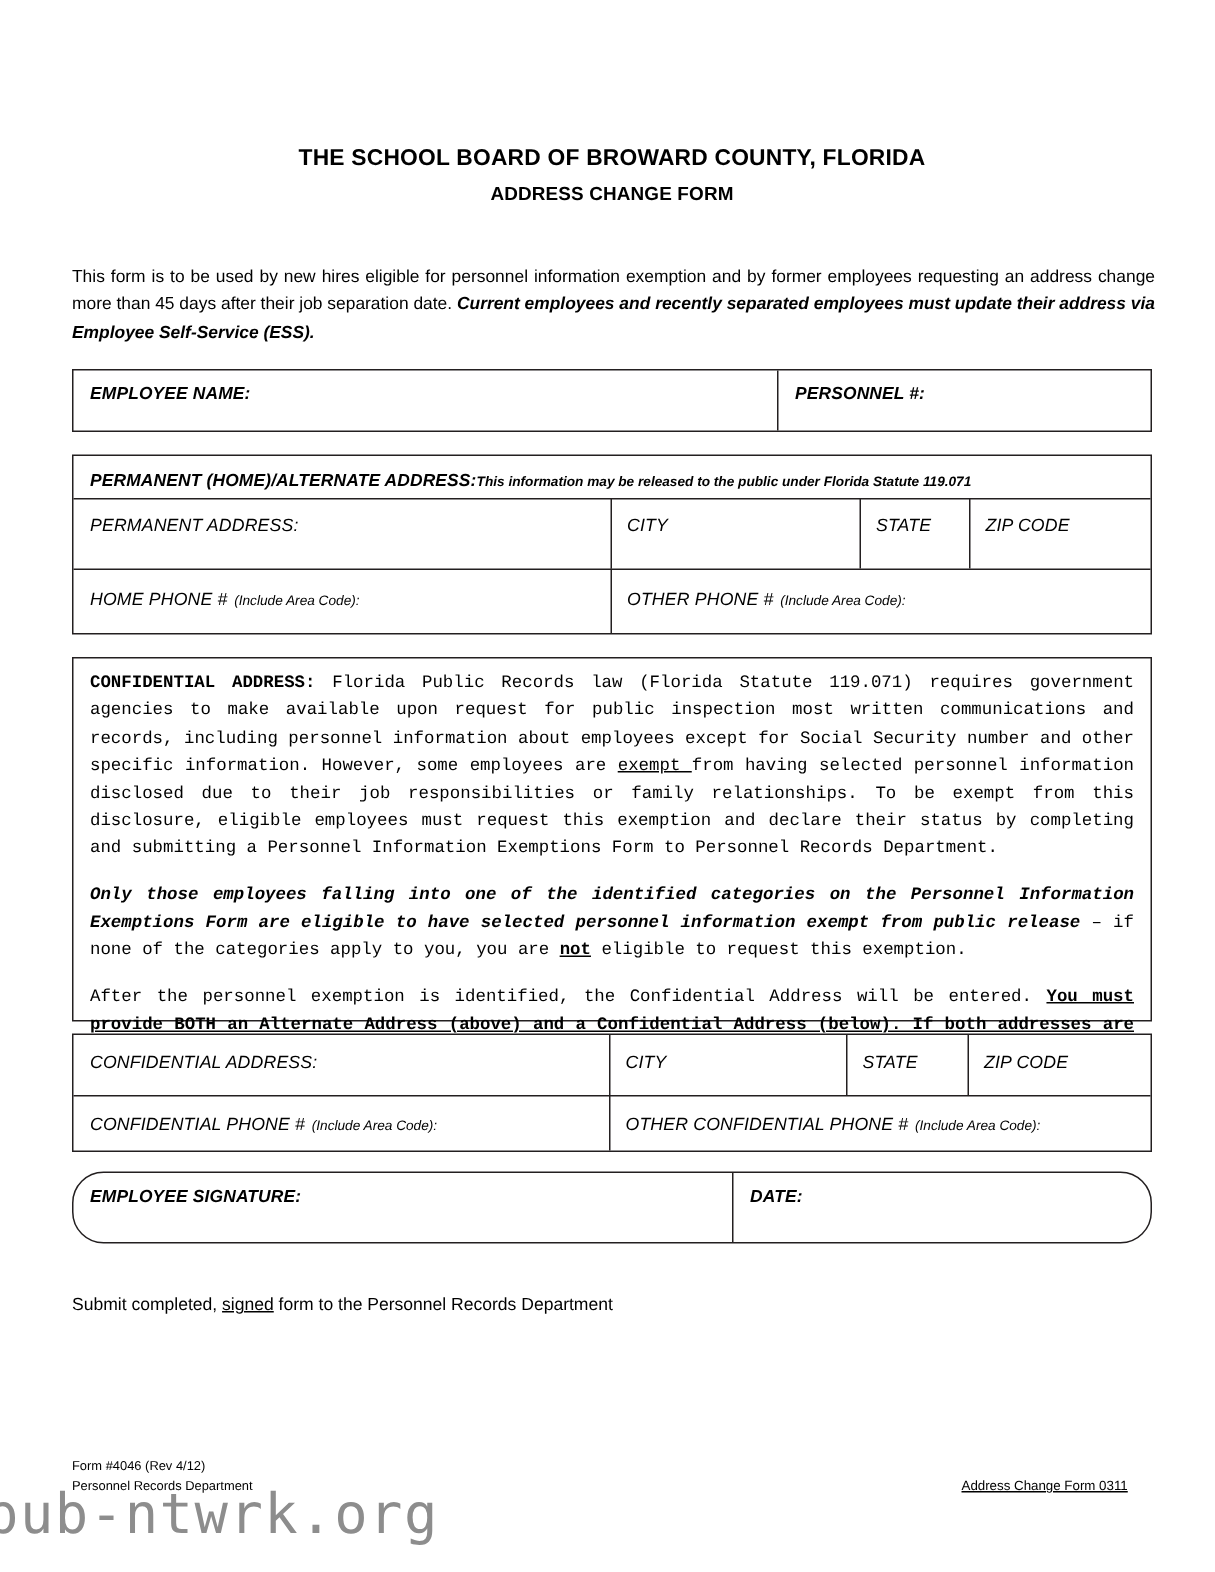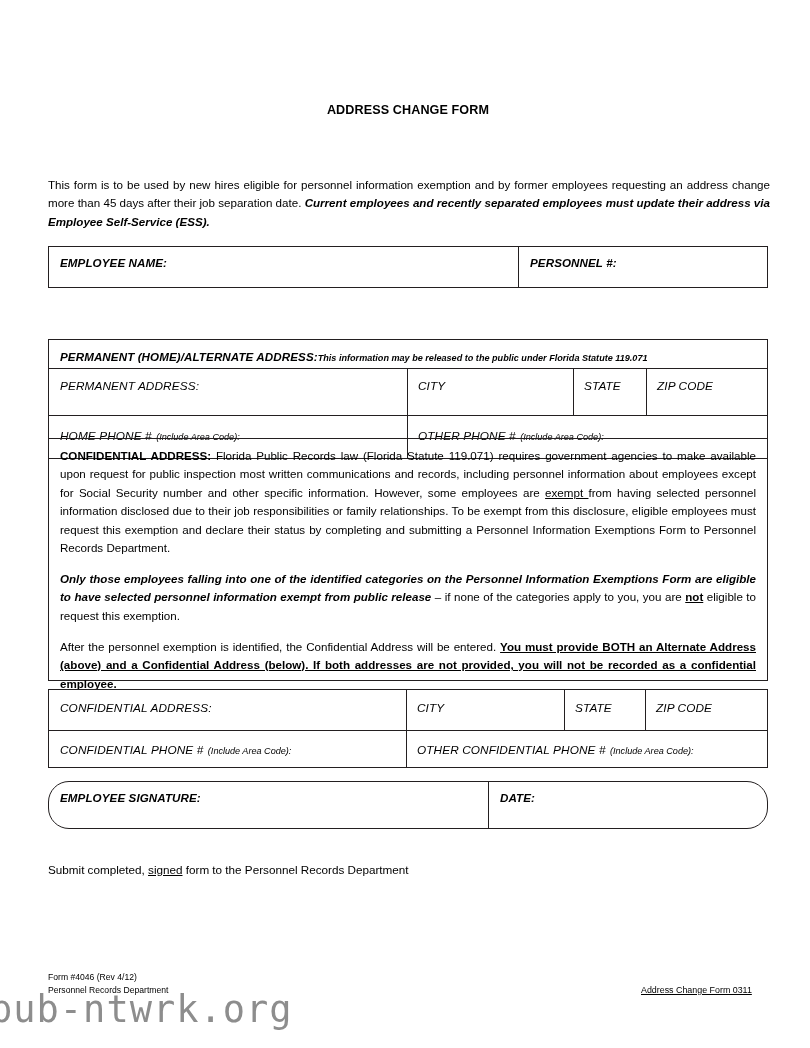--- a/index.html
+++ b/index.html
@@ -110,20 +110,21 @@
     height: 243px;
     border: 1.4px solid #231f20;
     box-sizing: border-box;
   }
   .conf-inner {
     padding: 8px 11px 0 11px;
     font-size: 11.6px;
     line-height: 1.585;
     text-align: justify;
     text-justify: inter-word;
+    font-family: Liberation Mono, monospace;
   }
   .conf-inner p {
     margin: 0 0 12.5px 0;
   }
   .conf-inner p.p2 { margin-bottom: 13px; }
   .u { text-decoration: underline; }
   .b { font-weight: bold; }
   .i { font-style: italic; }
 
   
@@ -163,32 +164,33 @@
     white-space: nowrap;
     user-select: none;
   }
 </style>
 </head>
 <body>
 
 <div class="page">
 
   <div class="title-block">
+    <div class="title-main">THE SCHOOL BOARD OF BROWARD COUNTY, FLORIDA</div>
     <div class="title-sub">ADDRESS CHANGE FORM</div>
   </div>
 
   <div class="intro"><span>This form is to be used by new hires eligible for personnel information exemption and by former employees requesting an address change more than 45 days after their job separation date.  </span><span class="bi">Current employees and recently separated employees must update their address via Employee Self-Service (ESS).</span></div>
 
   <div class="box" style="left:48px; top:246px; width:720px; height:42px;">
     <div class="vline" style="left:469px;"></div>
     <div class="pad cell-label" style="left:11px; top:9px;">EMPLOYEE NAME:</div>
     <div class="pad cell-label" style="left:481px; top:9px;">PERSONNEL #:</div>
   </div>
 
-  <div class="box" style="left:48px; top:303px; width:720px; height:120px;margin-top:36px;">
+  <div class="box" style="left:48px; top:303px; width:720px; height:120px;">
 
     <div class="hline" style="top:28px;"></div>
     <div class="pad" style="left:11px; top:7px; white-space:nowrap;">
       <span class="cell-label">PERMANENT (HOME)/ALTERNATE ADDRESS:</span><span class="small-note" style="font-weight:bold;">This information may be released to the public under Florida Statute 119.071</span>
     </div>
 
     <div class="hline" style="top:75px;"></div>
     <div style="position:absolute; left:0; right:0; top:28px; height:47px;">
       <div class="vline" style="left:358px;"></div>
       <div class="vline" style="left:524px;"></div>

